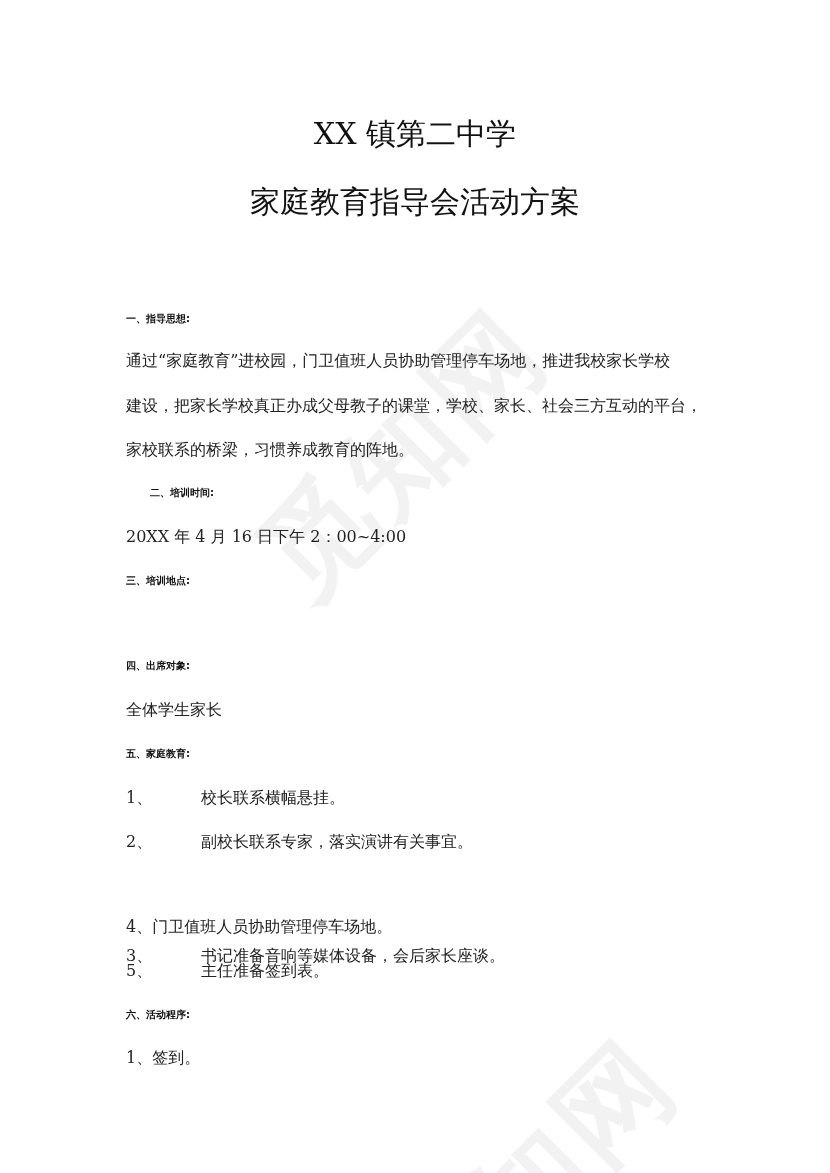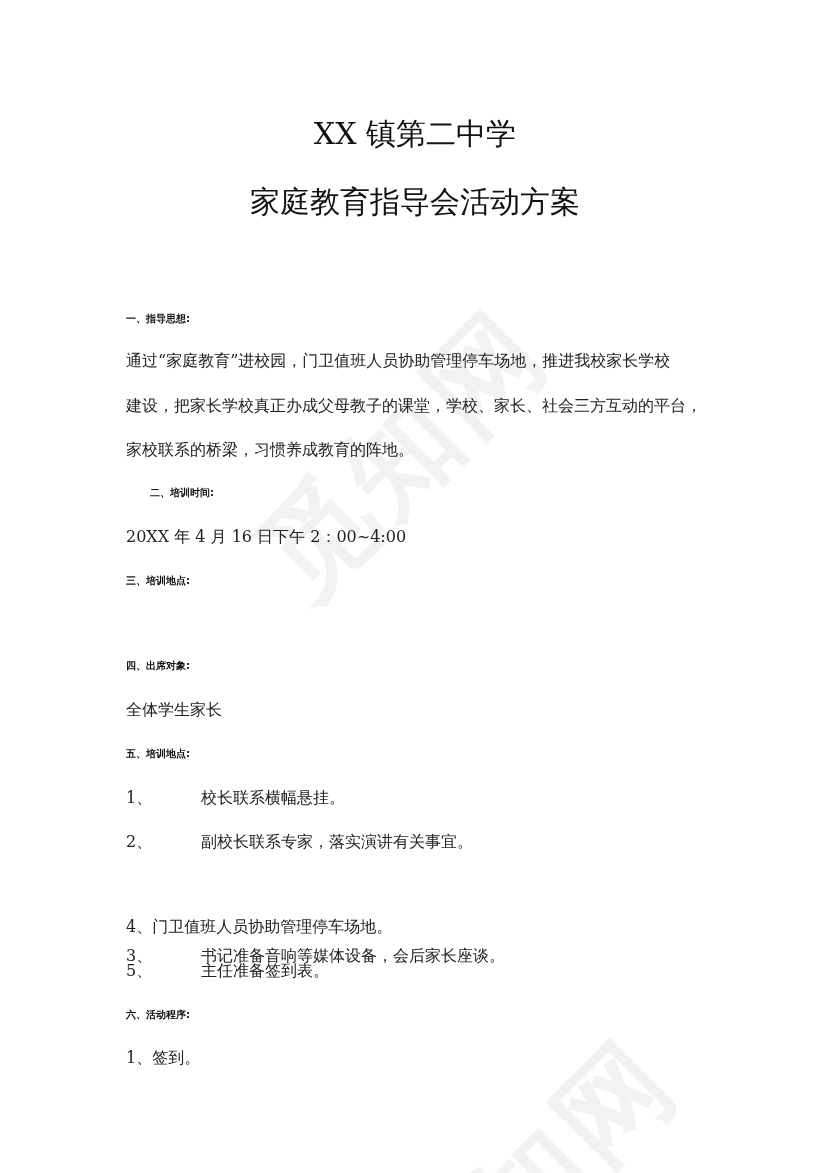--- a/index.html
+++ b/index.html
@@ -81,21 +81,21 @@
 
 <div class="line heading" style="top:483px;margin-left:24px;">二、培训时间:</div>
 <div class="line" style="top:527px;">20XX 年 4 月 16 日下午 2：00~4:00</div>
 
 <div class="line heading" style="top:571px;">三、培训地点:</div>
 <div class="line" style="top:614px;"></div>
 
 <div class="line heading" style="top:656px;">四、出席对象:</div>
 <div class="line" style="top:700px;">全体学生家长</div>
 
-<div class="line heading" style="top:744px;">五、培训地点:</div>
+<div class="line heading" style="top:744px;">五、家庭教育:</div>
 <div class="line" style="top:788px;">
   <span class="list-num">1、</span><span>校长联系横幅悬挂。</span>
 </div>
 <div class="line" style="top:832px;">
   <span class="list-num">2、</span><span>副校长联系专家，落实演讲有关事宜。</span>
 </div>
 <div class="line" style="top:914px;margin-top:32px;">
   <span class="list-num">3、</span><span>书记准备音响等媒体设备，会后家长座谈。</span>
 </div>
 <div class="line" style="top:917px;">

